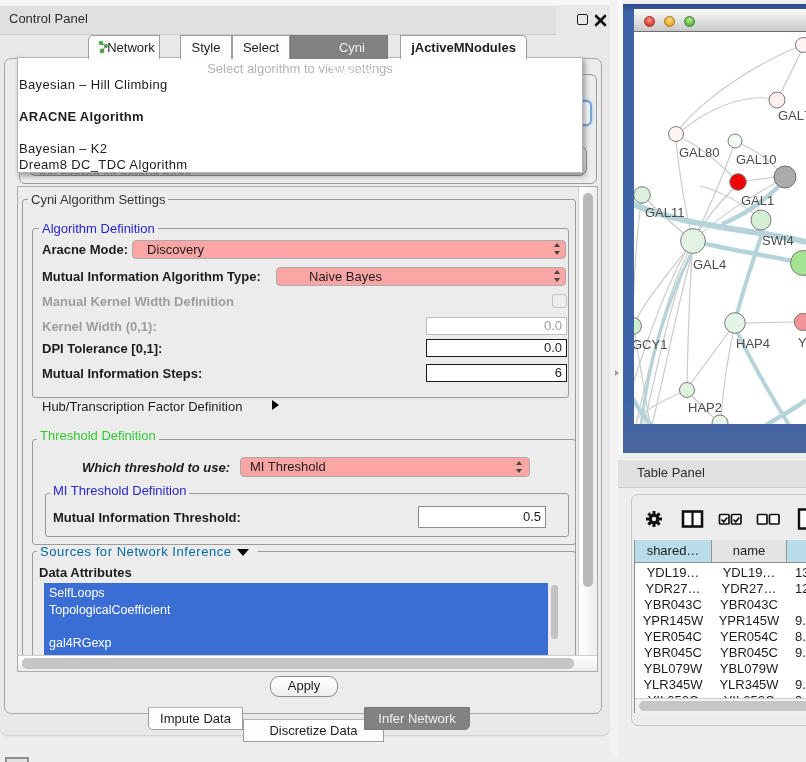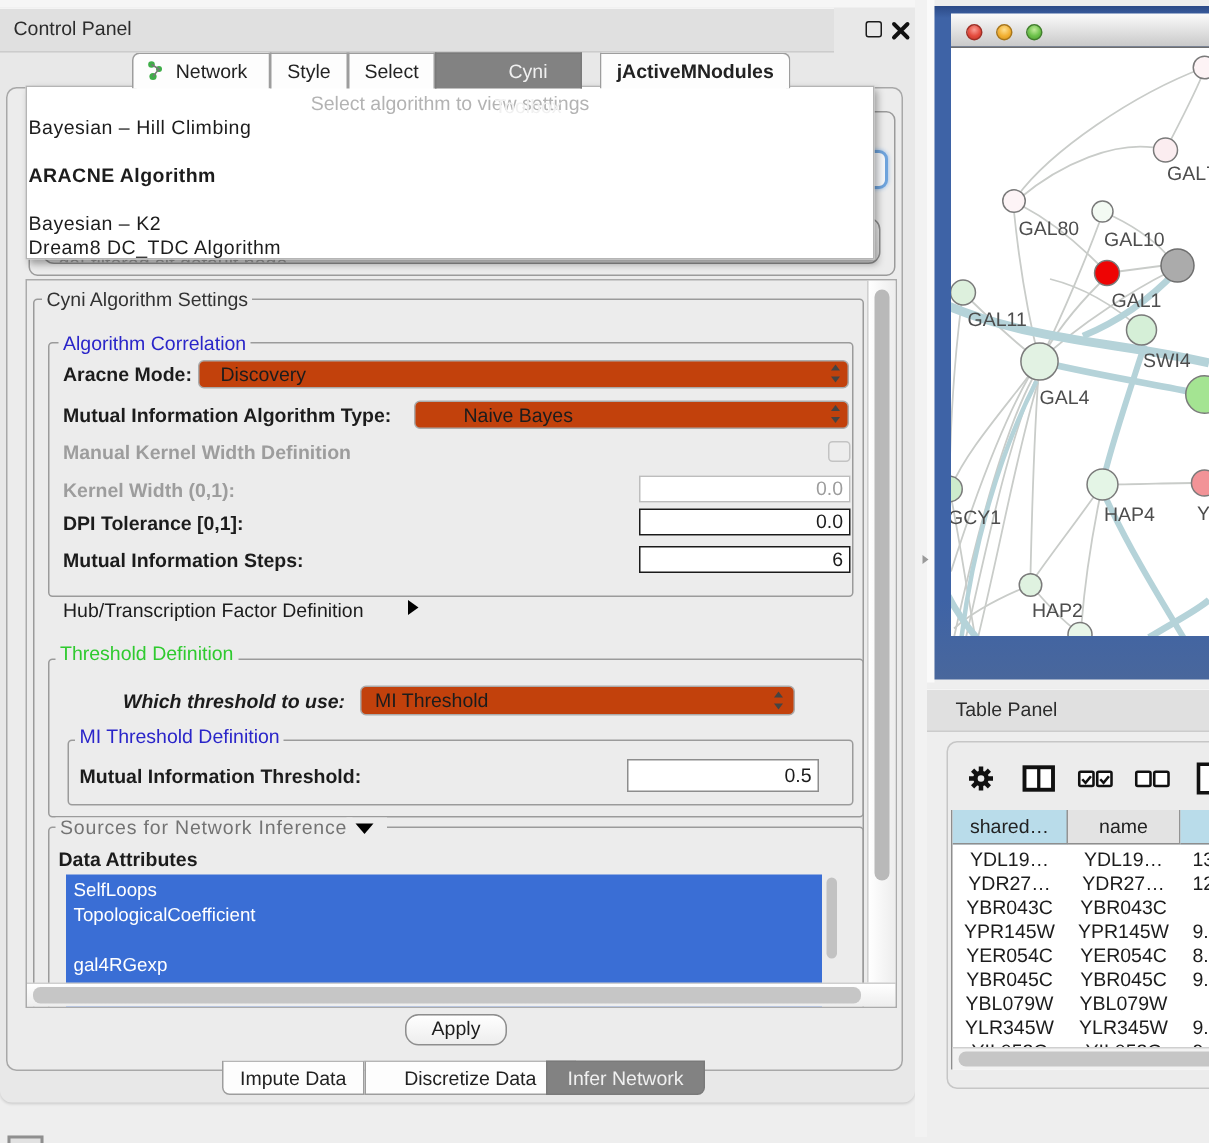--- a/index.html
+++ b/index.html
@@ -17,21 +17,21 @@
 .tabtop{position:absolute;top:35px;height:24px;background:#fdfdfd;border:1px solid #9d9d9d;border-bottom:none;box-sizing:border-box;line-height:23px;text-align:center;color:#222;}
 .tabdark{background:#828282 !important;color:#f0f0f0 !important;border-color:#7a7a7a !important;}
 
 #cppanel{left:4px;top:58px;width:596px;height:654px;border:1px solid #a8a8a8;border-radius:7px;background:#ececec;}
 
 .tabbot{position:absolute;top:707px;height:23px;background:#fdfdfd;border:1px solid #9d9d9d;border-top:1px solid #b5b5b5;box-sizing:border-box;line-height:21px;text-align:center;color:#222;}
 
 .grp{position:absolute;border:1px solid #9b9b9b;border-radius:3px;}
 .grpt{position:absolute;background:#ececec;padding:0 3px;line-height:13px;}
 .fld{position:absolute;background:#fff;box-sizing:border-box;text-align:right;padding-right:4px;}
-.combo{position:absolute;background:#c2410c;border:1px solid #ababab;border-radius:4px;box-sizing:border-box;}
+.combo{position:absolute;background:#fca5a5;border:1px solid #ababab;border-radius:4px;box-sizing:border-box;}
 .stp{position:absolute;width:7px;height:12px;}
 .stp:before{content:"";position:absolute;left:0;top:0;border-left:3.5px solid transparent;border-right:3.5px solid transparent;border-bottom:4.5px solid #444;}
 .stp:after{content:"";position:absolute;left:0;bottom:0;border-left:3.5px solid transparent;border-right:3.5px solid transparent;border-top:4.5px solid #444;}
 .li{position:absolute;left:0;width:100%;height:16.6px;color:#fff;font-size:12.5px;line-height:16.6px;padding-left:5px;box-sizing:border-box;}
 </style>
 </head>
 <body>
 
 <div class="abs" id="cpwin"></div>
 <div class="abs" id="cptitle">
@@ -52,21 +52,21 @@
 <div class="abs" style="left:28px;top:145px;width:559px;height:31px;border:1px solid #8f8f8f;border-radius:8px;background:linear-gradient(#ededed,#dcdcdc);box-sizing:border-box;overflow:hidden;">
     <span style="position:absolute;left:10px;top:22px;color:#9d9d9d;">gal-filtered.sif default node</span>
   </div>
 
 <div class="abs" id="scrollpane" style="left:17px;top:186px;width:581px;height:486px;border:1px solid #ababab;box-sizing:border-box;background:#ececec;overflow:hidden;">
 
   <div class="grp" style="left:4px;top:12px;width:552px;height:478px;"></div>
   <div class="grpt" style="left:10px;top:6px;color:#333;">Cyni Algorithm Settings</div>
 
   <div class="grp" style="left:14px;top:41px;width:535px;height:168px;"></div>
-  <div class="grpt" style="left:21px;top:35px;color:#2a25c9;">Algorithm Correlation</div>
+  <div class="grpt" style="left:21px;top:35px;color:#2a25c9;">Algorithm Definition</div>
   <div class="abs b" style="left:24px;top:55px;">Aracne Mode:</div>
   <div class="combo" style="left:114px;top:53px;width:434px;height:19px;line-height:17px;"><span style="padding-left:14px;">Discovery</span></div>
   <div class="stp" style="left:536px;top:56px;"></div>
   <div class="abs b" style="left:24px;top:82px;">Mutual Information Algorithm Type:</div>
   <div class="combo" style="left:258px;top:80px;width:290px;height:19px;line-height:17px;"><span style="padding-left:32px;">Naive Bayes</span></div>
   <div class="stp" style="left:536px;top:83px;"></div>
   <div class="abs b dis" style="left:24px;top:107px;">Manual Kernel Width Definition</div>
   <div class="abs" style="left:534px;top:107px;width:13px;height:12px;border:1px solid #c3c3c3;border-radius:3px;background:#ededed;"></div>
   <div class="abs b dis" style="left:24px;top:132px;">Kernel Width (0,1):</div>
   <div class="fld dis" style="left:408px;top:130px;width:141px;height:18px;border:1px solid #bdbdbd;line-height:16px;">0.0</div>
@@ -83,21 +83,21 @@
   <div class="abs b" style="left:64px;top:273px;font-style:italic;">Which threshold to use:</div>
   <div class="combo" style="left:222px;top:270px;width:290px;height:20px;line-height:18px;"><span style="padding-left:9px;">MI Threshold</span></div>
   <div class="stp" style="left:498px;top:274px;"></div>
 
   <div class="grp" style="left:27px;top:306px;width:522px;height:42px;"></div>
   <div class="grpt" style="left:32px;top:297px;color:#2a25c9;">MI Threshold Definition</div>
   <div class="abs b" style="left:35px;top:323px;">Mutual Information Threshold:</div>
   <div class="fld" style="left:400px;top:319px;width:128px;height:22px;border:1px solid #8d8d8d;line-height:20px;">0.5</div>
 
   <div class="grp" style="left:14px;top:364px;width:542px;height:130px;"></div>
-  <div class="grpt" style="left:19px;top:358px;color:#737373;letter-spacing:0.55px;">Sources for Network Inference</div>
+  <div class="grpt" style="left:19px;top:358px;color:#0369a1;letter-spacing:0.55px;">Sources for Network Inference</div>
   <div class="abs" style="left:213px;top:358px;width:27px;height:13px;background:#ececec;"></div>
   <div class="abs" style="left:219px;top:362px;width:0;height:0;border-left:6.5px solid transparent;border-right:6.5px solid transparent;border-top:7.5px solid #000;"></div>
   <div class="abs b" style="left:21px;top:378px;">Data Attributes</div>
 
   <div class="abs" style="left:26px;top:396px;width:504px;height:90px;background:#3a6ed5;">
     <div class="li" style="top:2px;">SelfLoops</div>
     <div class="li" style="top:18.6px;">TopologicalCoefficient</div>
     <div class="li" style="top:51.8px;">gal4RGexp</div>
   </div>
   <div class="abs" style="left:533px;top:398px;width:7px;height:54px;background:#c2c2c2;border-radius:4px;"></div>
@@ -110,36 +110,36 @@
 </div>
 
 <div class="abs" id="popup" style="left:17px;top:57px;width:564px;height:114px;background:#fff;border:1px solid #b5b5b5;box-shadow:2px 3px 5px rgba(0,0,0,0.35);">
   <div class="abs" style="left:0;top:3px;width:100%;text-align:center;color:#b3b3b3;">Select algorithm to view settings</div>
   <div class="abs" style="left:1px;top:19px;letter-spacing:0.35px;">Bayesian – Hill Climbing</div>
   <div class="abs b" style="left:1px;top:51px;letter-spacing:0.3px;">ARACNE Algorithm</div>
   <div class="abs" style="left:1px;top:83px;letter-spacing:0.35px;">Bayesian – K2</div>
   <div class="abs" style="left:1px;top:99px;letter-spacing:0.35px;">Dream8 DC_TDC Algorithm</div>
 </div>
 
-<div class="tabtop" style="left:88px;width:92px;border-radius:5px 0 0 0;padding-left:14px;">Network</div>
+<div class="tabtop" style="left:88px;width:72px;border-radius:5px 0 0 0;padding-left:14px;">Network</div>
 <svg class="abs" style="left:98px;top:40px" width="12" height="14" viewBox="0 0 12 14">
     <circle cx="3" cy="3" r="2.2" fill="#3fae49"></circle>
     <circle cx="8" cy="6" r="2" fill="#3fae49"></circle>
     <circle cx="4" cy="11" r="2.4" fill="#3fae49"></circle>
     <path d="M3 3 L8 6 L4 11" stroke="#777" stroke-width="1" fill="none"></path>
   </svg>
 <div class="tabtop" style="left:180px;width:52px;">Style</div>
 <div class="tabtop" style="left:232px;width:58px;">Select</div>
 <div class="tabtop tabdark" style="left:290px;width:98px;padding-left:26px;">Cyni Toolbox</div>
 <div class="tabtop b" style="left:400px;width:127px;border-radius:0 5px 0 0;">jActiveMNodules</div>
 
 <div class="abs" style="left:270px;top:676px;width:66px;height:19px;border:1px solid #8e8e8e;border-radius:9px;background:linear-gradient(#ffffff,#ededed);text-align:center;line-height:18px;">Apply</div>
 
 <div class="tabbot" style="left:148px;width:95px;border-radius:0 0 0 5px;">Impute Data</div>
-<div class="tabbot" style="left:243px;width:141px;">Discretize Data</div>
+<div class="tabbot" style="left:243px;width:141px;margin-top:12px;">Discretize Data</div>
 <div class="tabbot tabdark" style="left:364px;width:106px;border-radius:0 0 5px 0;">Infer Network</div>
 
 <div class="abs" style="left:5px;top:757px;width:20px;height:12px;border:2px solid #8f8f8f;background:#e2e2e2;"></div>
 
 <div class="abs" style="left:615px;top:370px;width:0;height:0;border-top:3px solid transparent;border-bottom:3px solid transparent;border-left:4px solid #9a9a9a;z-index:6;"></div>
 
 <div class="abs" style="left:610px;top:0;width:8px;height:758px;background:#f2f2f2;"></div>
 <div class="abs" style="left:618px;top:0;width:5px;height:455px;background:#fafafa;"></div>
 <div class="abs" style="left:0;top:0;width:610px;height:5px;background:#f6f6f6;"></div>
 

